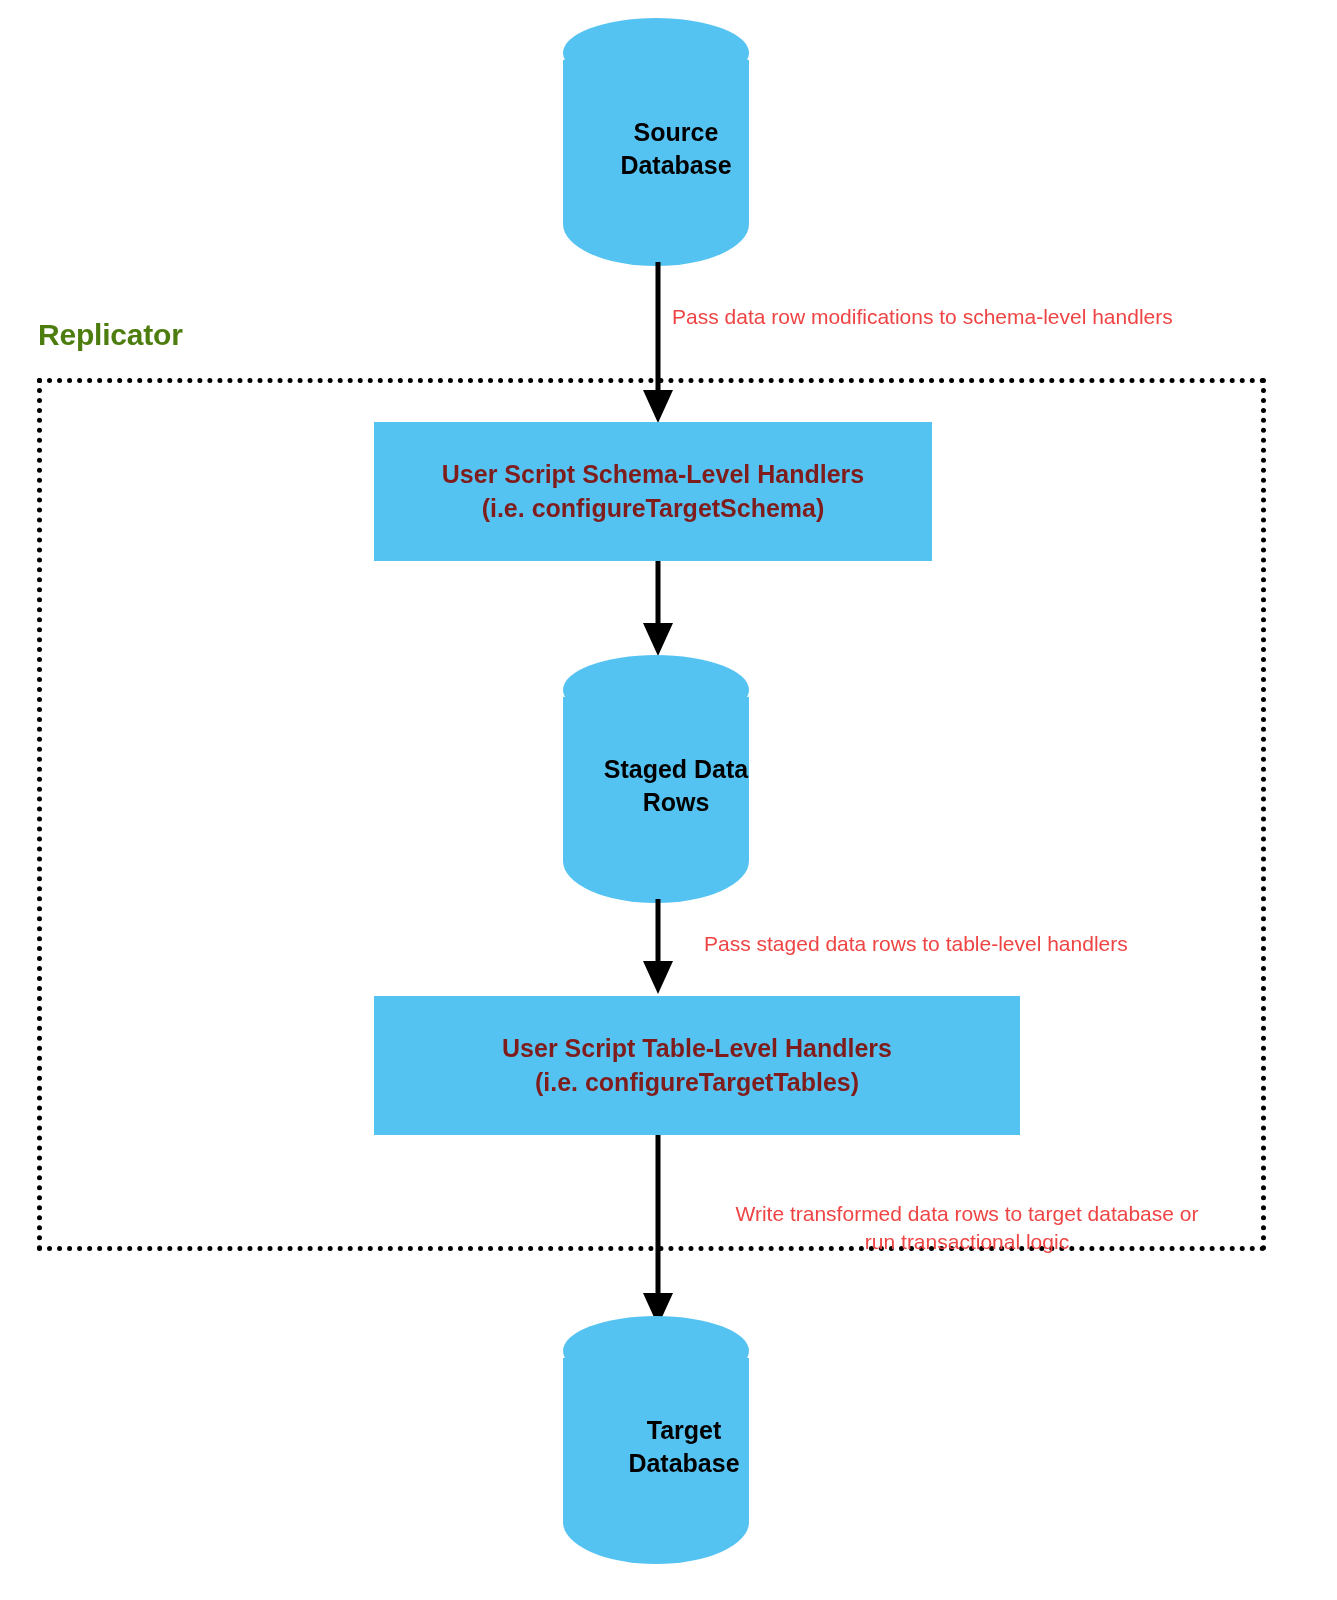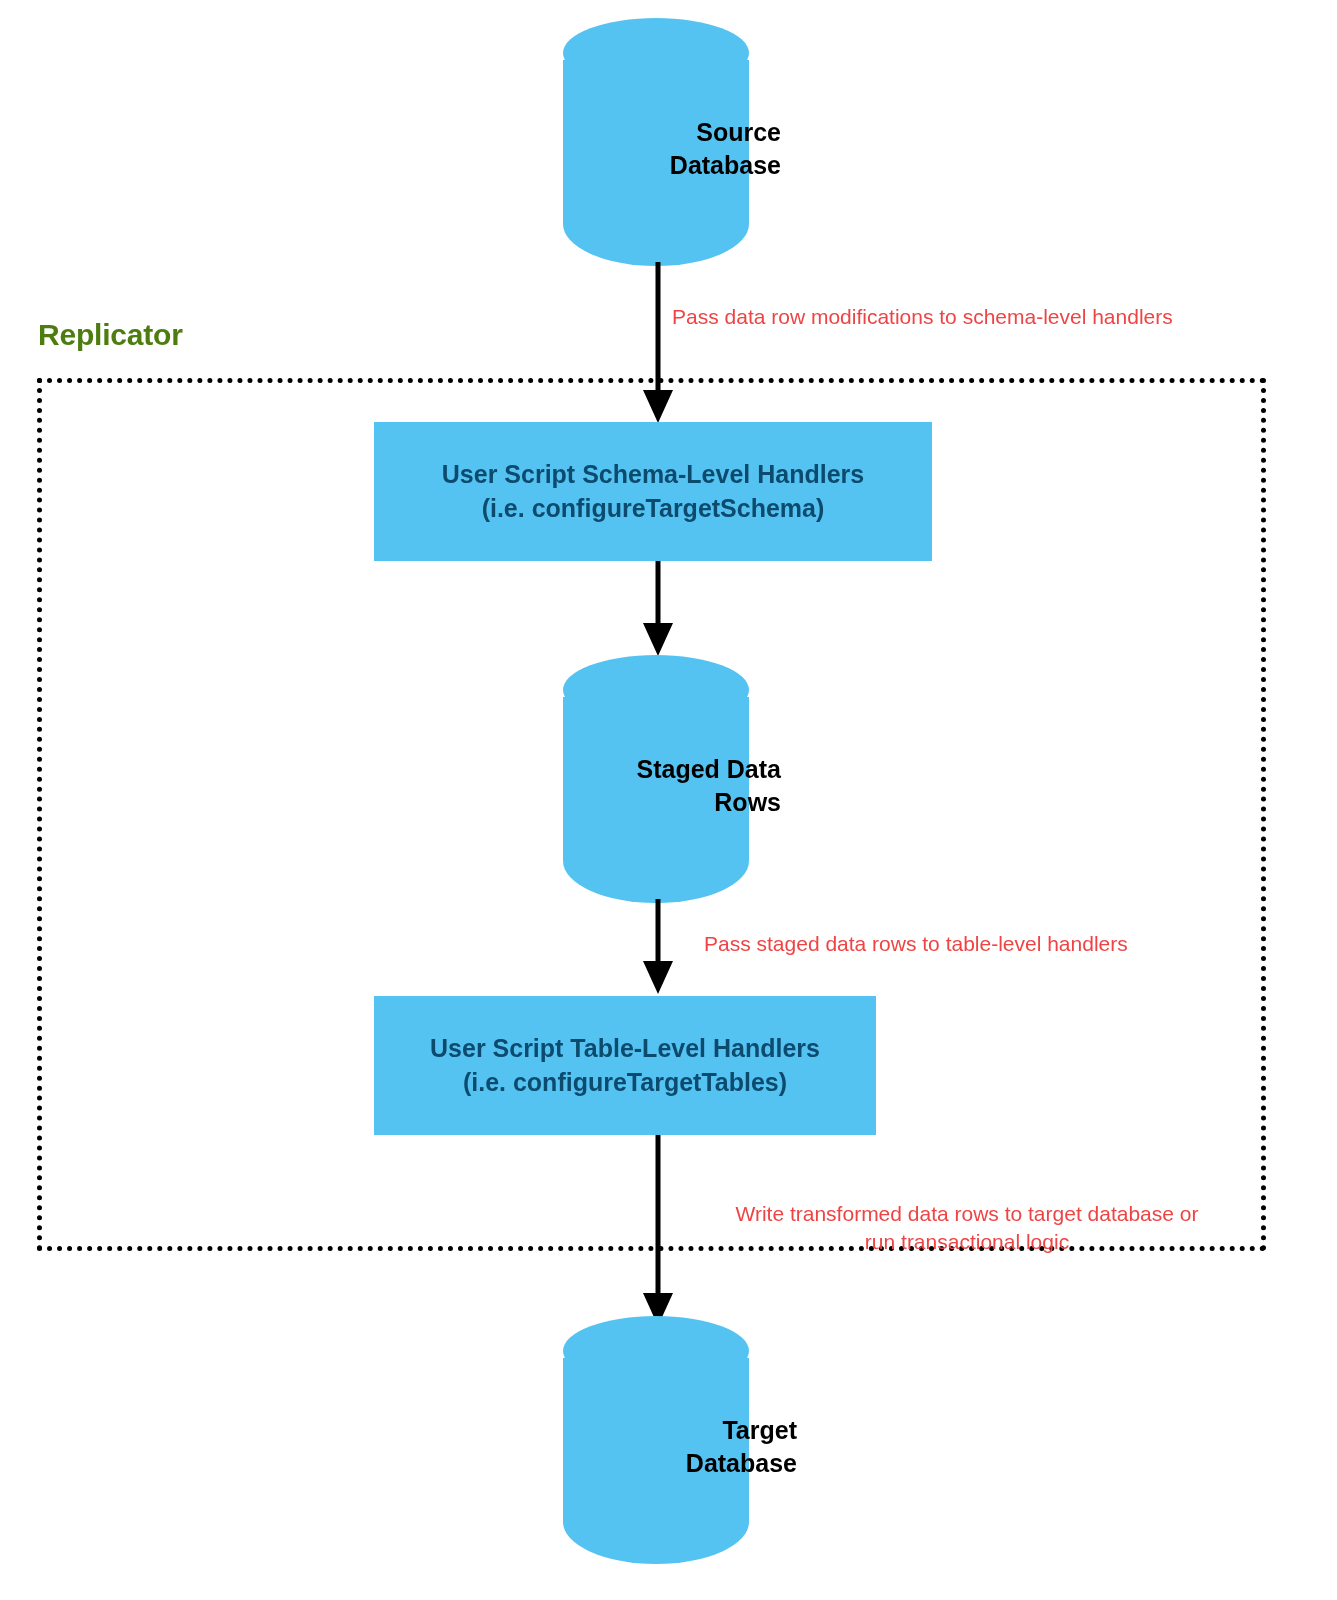--- a/index.html
+++ b/index.html
@@ -40,23 +40,23 @@
     position: absolute;
   }
   .cyl-svg {
     position: absolute;
     left: 0;
     top: 0;
     display: block;
   }
   .cyl-label {
     position: absolute;
-    left: 16px;
+    left: 4px;
     width: 100%;
-    text-align: right;
+    text-align: center;
     font-size: 25px;
     font-weight: bold;
     color: #000000;
     line-height: 1.32;
     white-space: pre-line;
     z-index: 2;
     padding-left: 16px;
   }
 
   
@@ -64,21 +64,21 @@
     position: absolute;
     background: #55c3f2;
     display: flex;
     align-items: center;
     justify-content: center;
     text-align: center;
   }
   .proc-label {
     font-size: 25px;
     font-weight: bold;
-    color: #0c4a6e;
+    color: #7f1d1d;
     line-height: 1.35;
     white-space: pre-line;
   }
 
   
   .arrow {
     position: absolute;
     overflow: visible;
   }
 
@@ -135,21 +135,21 @@
     <div class="cyl-label" style="top:98px;">Staged Data
 Rows</div>
   </div>
 
   <svg class="arrow" style="left:635px; top:899px; width:46px; height:96px;" viewBox="0 0 46 96">
     <line x1="23" y1="0" x2="23" y2="72" stroke="#000000" stroke-width="5"></line>
     <polygon points="23,95 8,62 38,62" fill="#000000"></polygon>
   </svg>
   <div class="edge-label" style="left:672px; top:930px; width:600px; text-align:left;margin-left:32px;">Pass staged data rows to table-level handlers</div>
 
-  <div class="proc-box" style="left:374px; top:996px; width:502px; height:139px;">
+  <div class="proc-box" style="left:374px; top:996px; width:646px; height:139px;">
     <div class="proc-label">User Script Table-Level Handlers
 (i.e. configureTargetTables)</div>
   </div>
 
   <svg class="arrow" style="left:635px; top:1135px; width:46px; height:192px;" viewBox="0 0 46 192">
     <line x1="23" y1="0" x2="23" y2="168" stroke="#000000" stroke-width="5"></line>
     <polygon points="23,191 8,158 38,158" fill="#000000"></polygon>
   </svg>
   <div class="edge-label" style="left:672px; top:1168px; width:590px; text-align:center;margin-top:32px;">Write transformed data rows to target database or
 run transactional logic</div>

